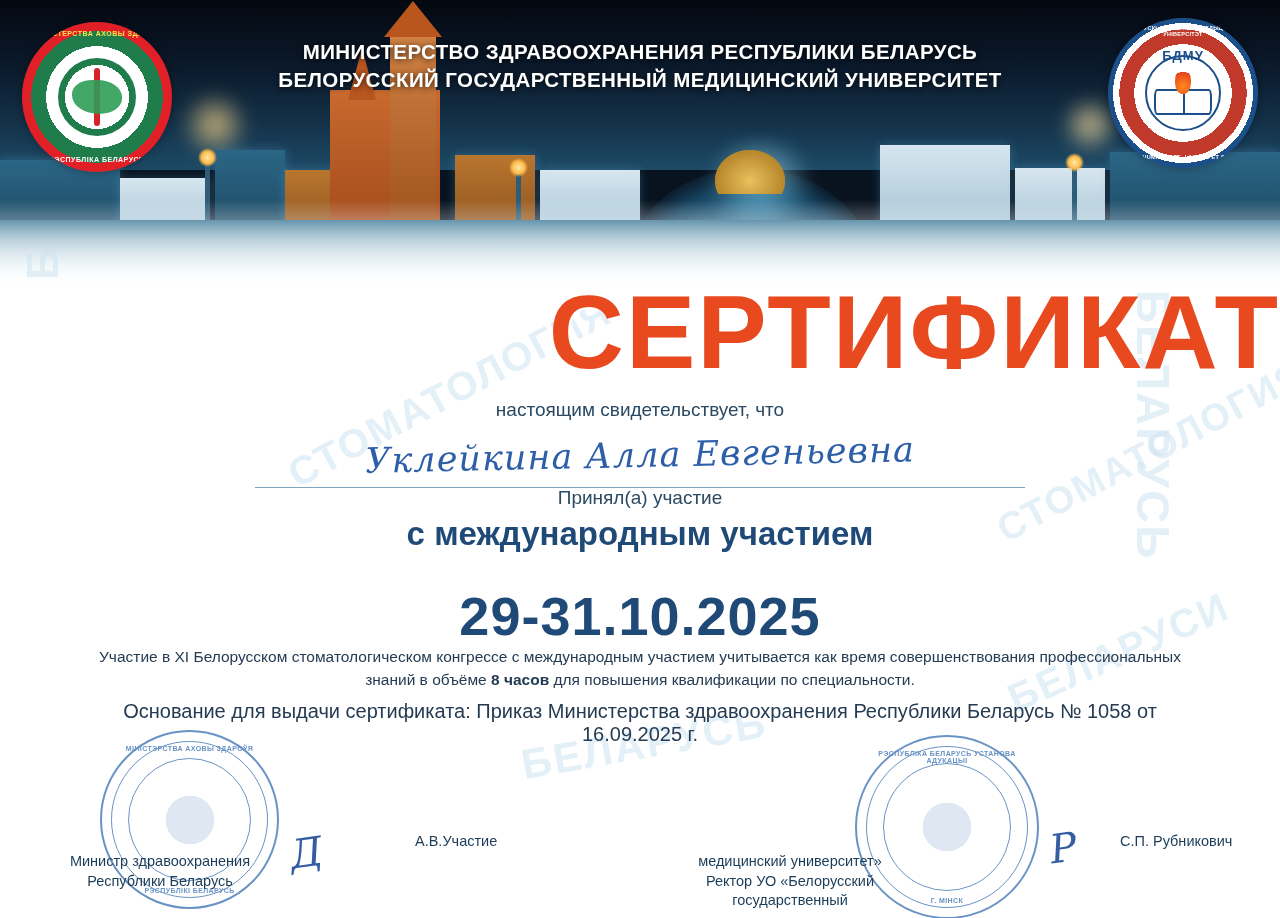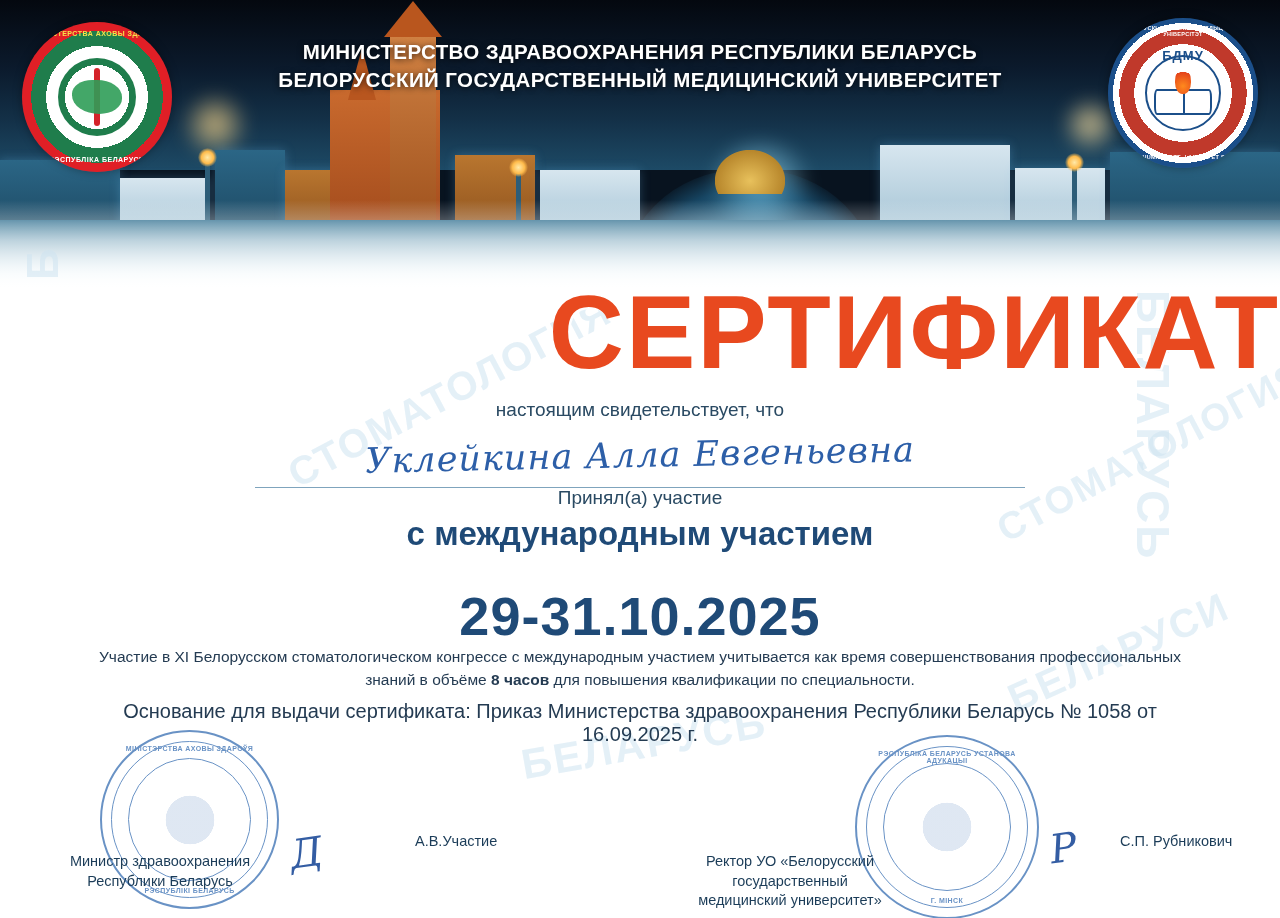--- a/index.html
+++ b/index.html
@@ -572,20 +572,20 @@
     </div>
 
     <div class="sig left">
       <div>Министр здравоохранения</div>
       <div>Республики Беларусь</div>
     </div>
     <div class="signature-mark left">Д</div>
     <div class="sig-name left">А.В.Участие</div>
 
     <div class="sig right">
+      <div>медицинский университет»</div>
       <div>Ректор УО «Белорусский государственный</div>
-      <div>медицинский университет»</div>
     </div>
     <div class="signature-mark right">Р</div>
     <div class="sig-name right">С.П. Рубникович</div>
 
   </div>
 </div>
 
 </body></html>

